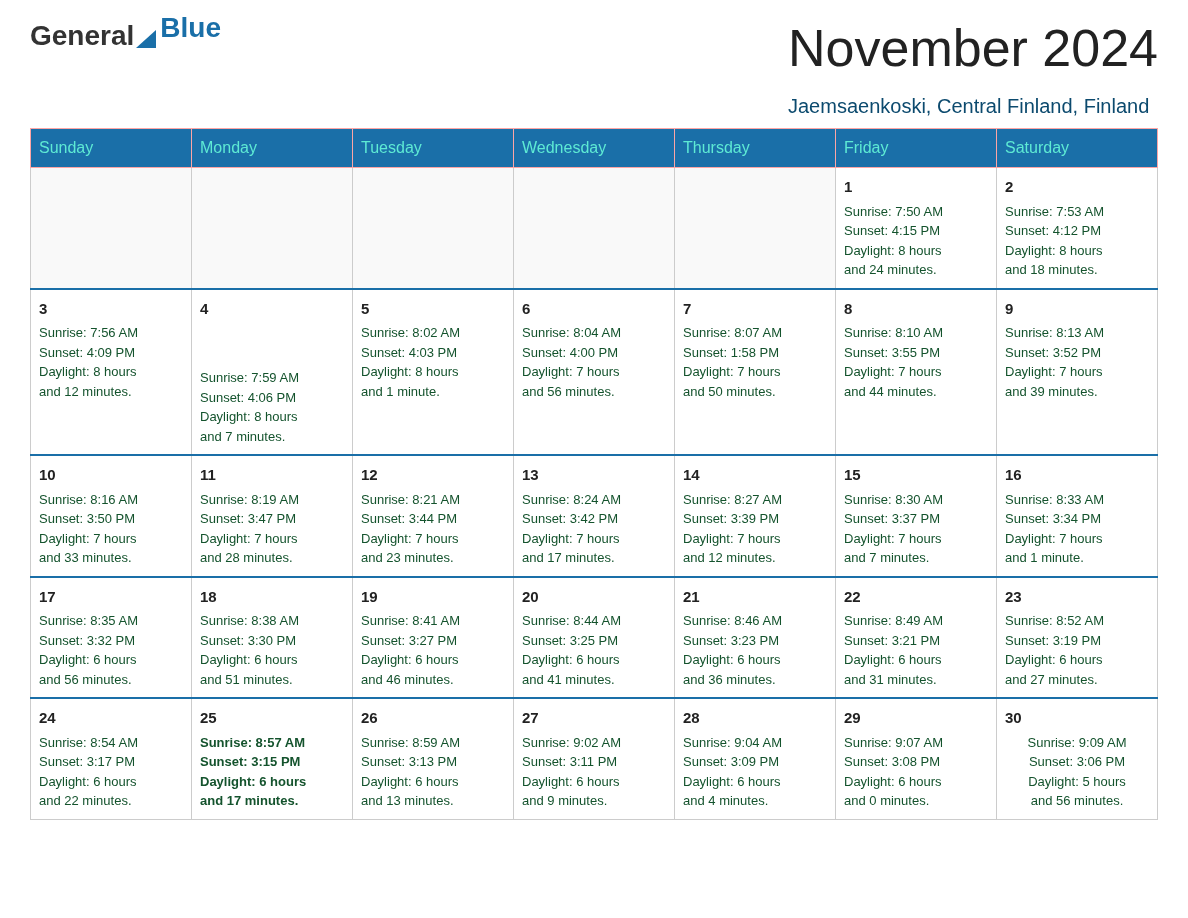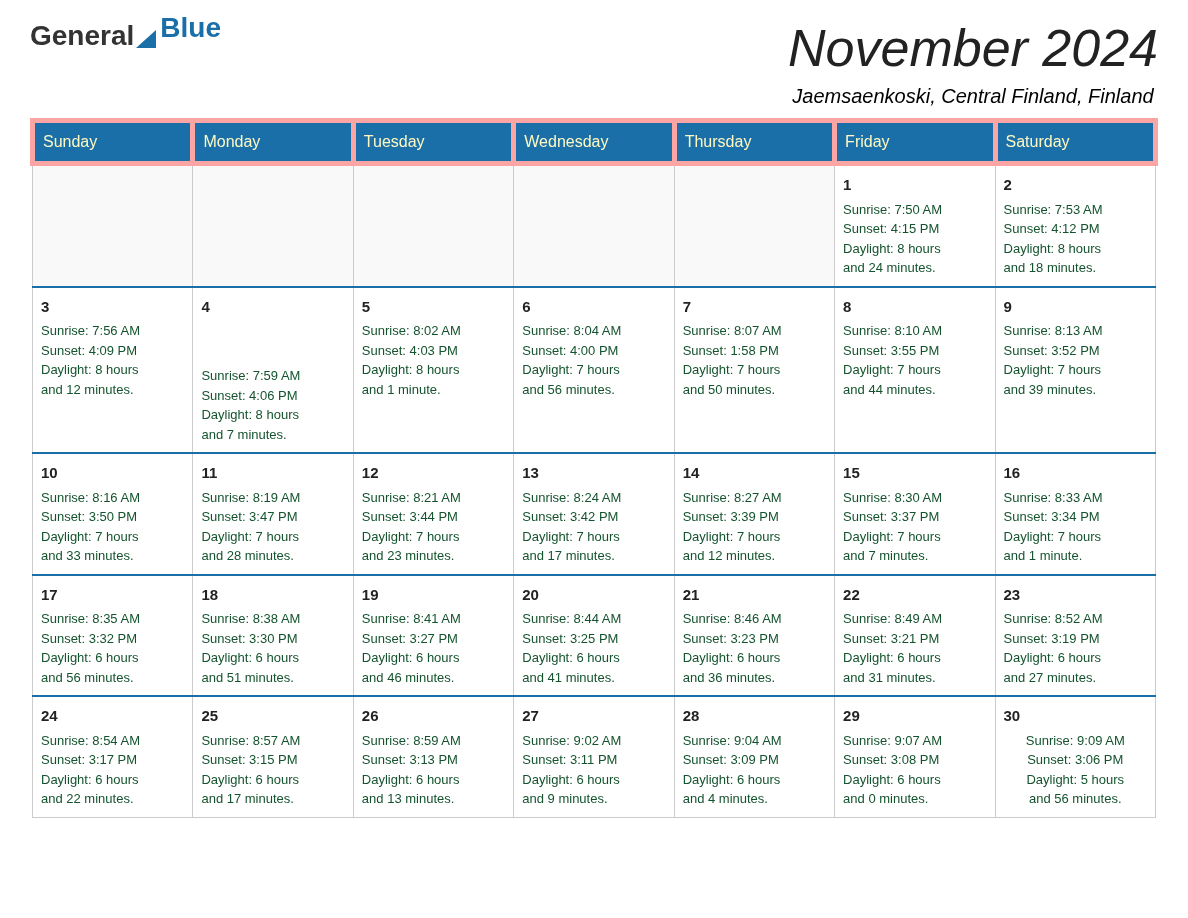--- a/index.html
+++ b/index.html
@@ -16,47 +16,46 @@
       justify-content: space-between;
       align-items: flex-start;
       margin-bottom: 10px;
     }
     .logo-general {
       font-size: 28px;
       font-weight: bold;
       color: #333;
     }
     .title-section {
-      text-align: center;
-      font-style: italic;
+      text-align: left;
     }
     .main-title {
       font-size: 52px;
       font-weight: normal;
       color: #222;
       line-height: 1.1;
     }
     .subtitle {
       font-size: 20px;
-      color: #000000;
-      margin-top: 8px;
+      color: #0c4a6e;
+      margin-top: 18px;
     }
     .calendar {
       width: 100%;
       border-collapse: collapse;
       margin-top: 10px;
     }
     .calendar thead tr th {
       background-color: #1a6fa8;
-      color: #fef9c3;
+      color: #5eead4;
       padding: 10px 8px;
       text-align: left;
       font-size: 16px;
       font-weight: normal;
-      border: 5px solid #fca5a5;
+      border: 1px solid #fca5a5;
     }
     .calendar tbody tr td {
       vertical-align: top;
       padding: 8px;
       border: 1px solid #ccc;
       width: 14.28%;
       min-height: 110px;
       font-size: 13px;
       line-height: 1.5;
       color: #333;
@@ -305,21 +304,21 @@
       <tr>
         <td>
           <span class="day-num">24</span>
           <div class="day-info" style="white-space: pre-line;">Sunrise: 8:54 AM
 Sunset: 3:17 PM
 Daylight: 6 hours
 and 22 minutes.</div>
         </td>
         <td>
           <span class="day-num">25</span>
-          <div class="day-info" style="white-space: pre-line;">Sunrise: 8:57 AM
+          <div class="day-info" style="white-space: pre-line; font-weight: bold;">Sunrise: 8:57 AM
 Sunset: 3:15 PM
 Daylight: 6 hours
 and 17 minutes.</div>
         </td>
         <td>
           <span class="day-num">26</span>
           <div class="day-info" style="white-space: pre-line;">Sunrise: 8:59 AM
 Sunset: 3:13 PM
 Daylight: 6 hours
 and 13 minutes.</div>

